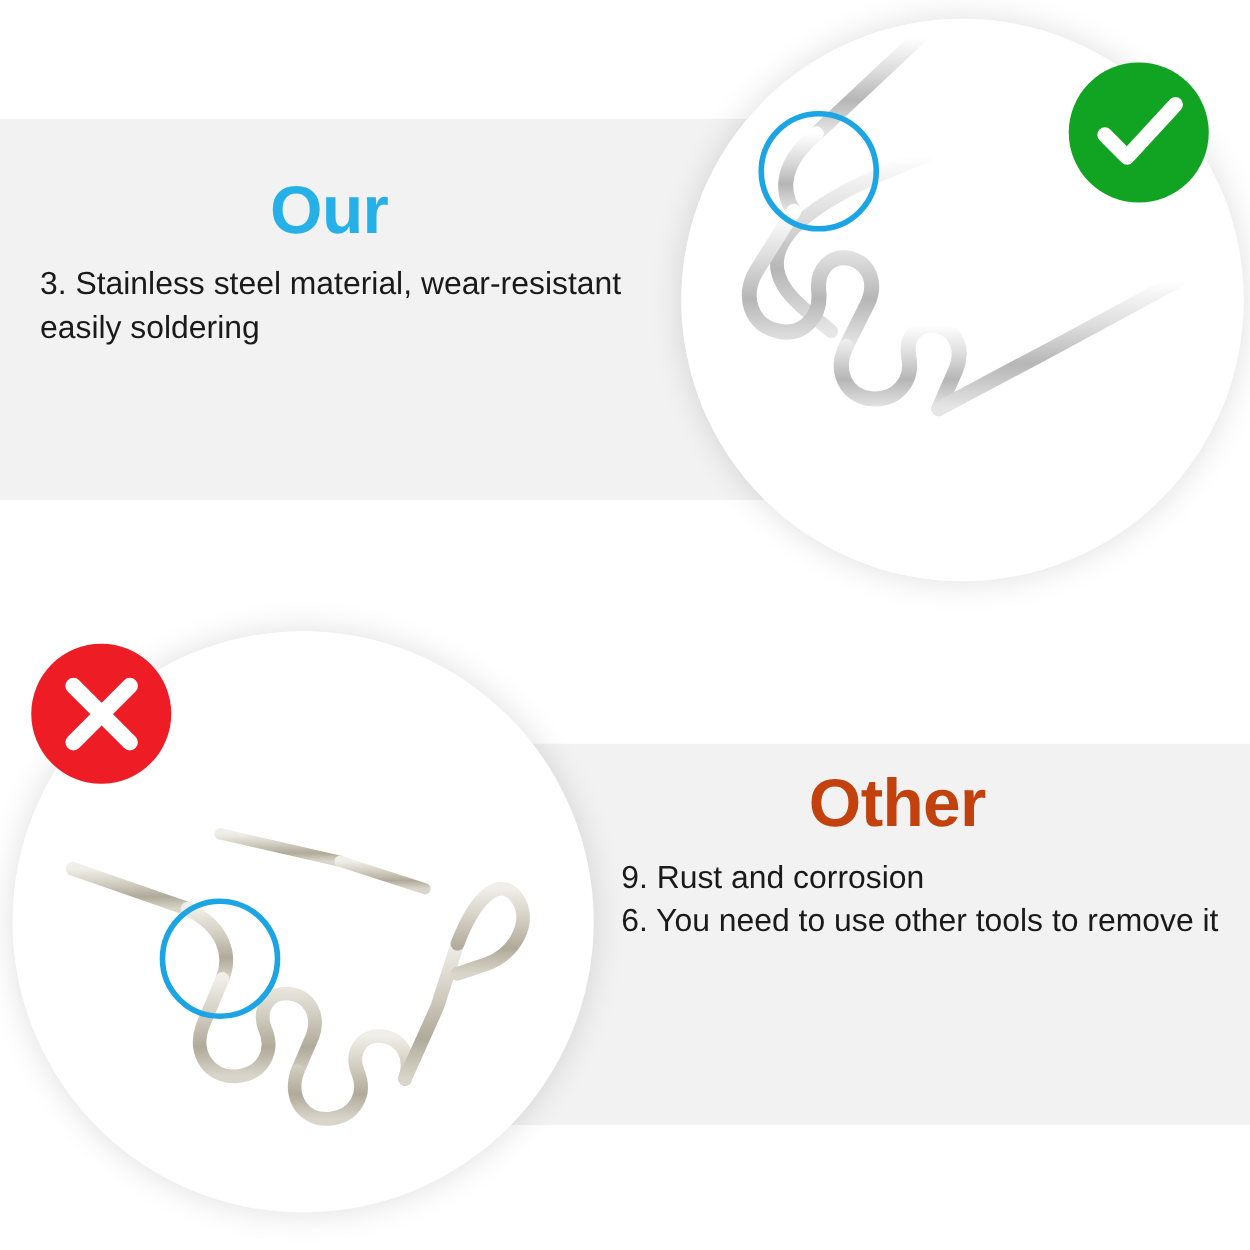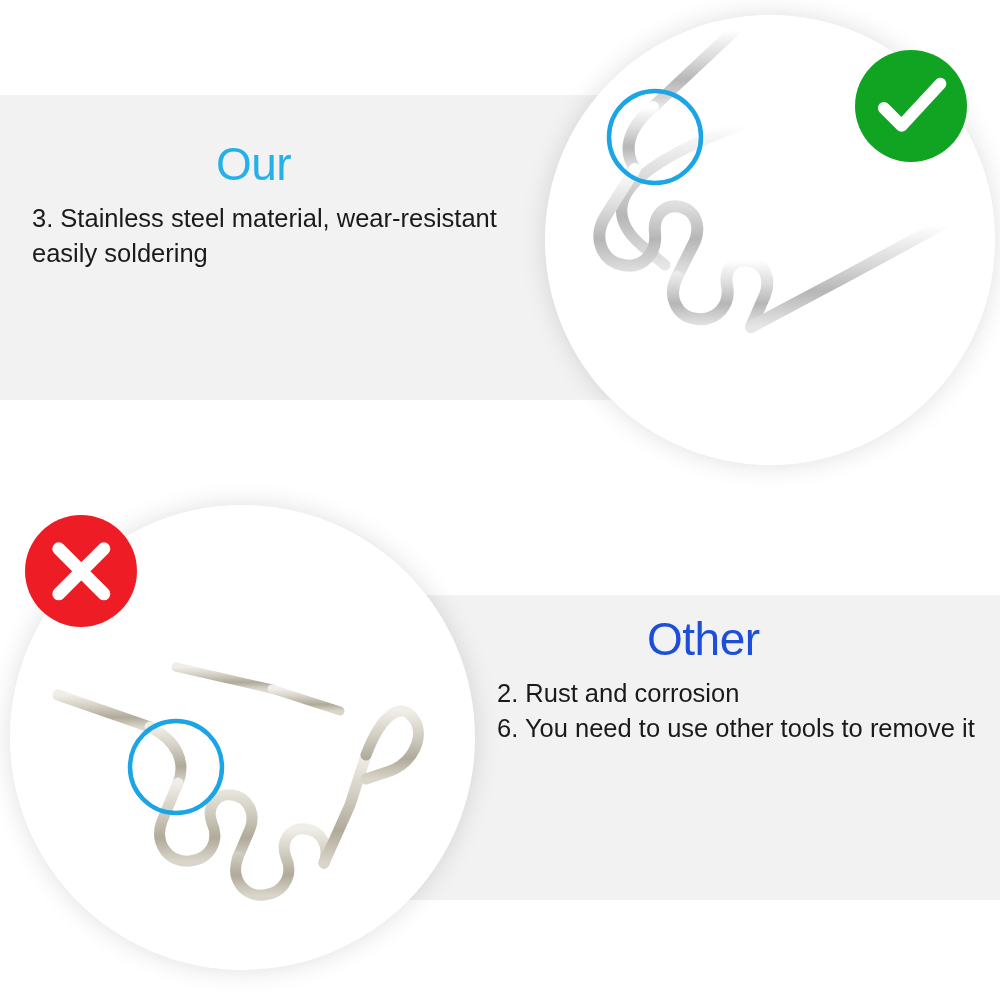--- a/index.html
+++ b/index.html
@@ -44,32 +44,32 @@
     left: 30px;
     top: 140px;
     width: 510px;
   }
   .block-other {
     left: 495px;
     top: 615px;
     width: 500px;
   }
   .heading {
-    font-size: 46px;
-    font-weight: normal;
+    font-size: 54px;
+    font-weight: bold;
     line-height: 1.05;
     margin: 0 0 14px 0;
     letter-spacing: -0.5px;
   }
   .heading-our {
     color: #25b0e8;
     margin-left: 186px;
   }
   .heading-other {
-    color: #1d4ed8;
+    color: #c2410c;
     margin-left: 152px;
   }
   .body-line {
     font-size: 25.5px;
     color: #1a1a1a;
     line-height: 1.3;
     margin: 0;
   }
   .body-line + .body-line {
     margin-top: 2px;
@@ -143,21 +143,21 @@
   <div class="band band-bottom"></div>
 
   <div class="text-block block-our">
     <div class="heading heading-our">Our</div>
     <p class="body-line">3. Stainless steel material, wear-resistant</p>
     <p class="body-line">easily soldering</p>
   </div>
 
   <div class="text-block block-other">
     <div class="heading heading-other">Other</div>
-    <p class="body-line">2. Rust and corrosion</p>
+    <p class="body-line">9. Rust and corrosion</p>
     <p class="body-line">6. You need to use other tools to remove it</p>
   </div>
 
   <div class="photo-circle circle-top">
     <svg viewBox="0 0 450 450" xmlns="http://www.w3.org/2000/svg">
       <defs>
         <linearGradient id="steelA" x1="0" y1="0" x2="0" y2="1">
           <stop offset="0%" stop-color="#ffffff"></stop>
           <stop offset="35%" stop-color="#dcdcdc"></stop>
           <stop offset="65%" stop-color="#b6b6b6"></stop>

